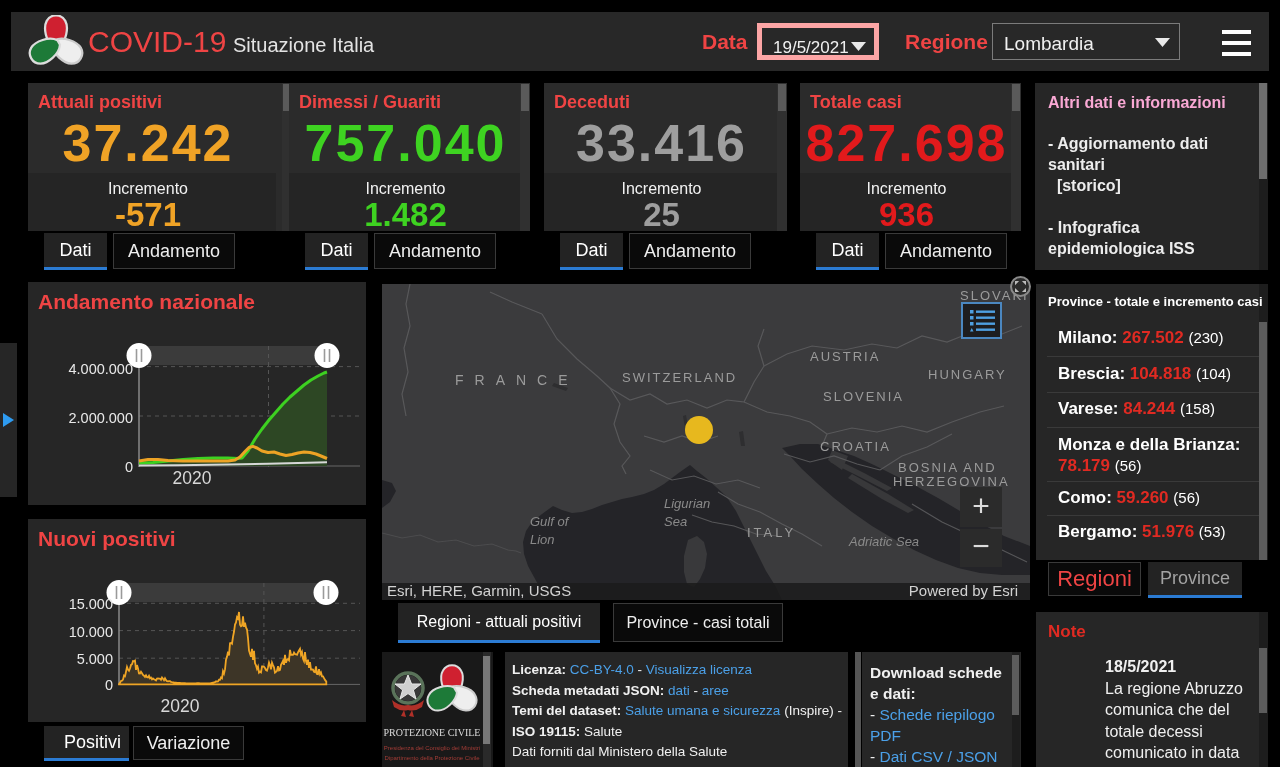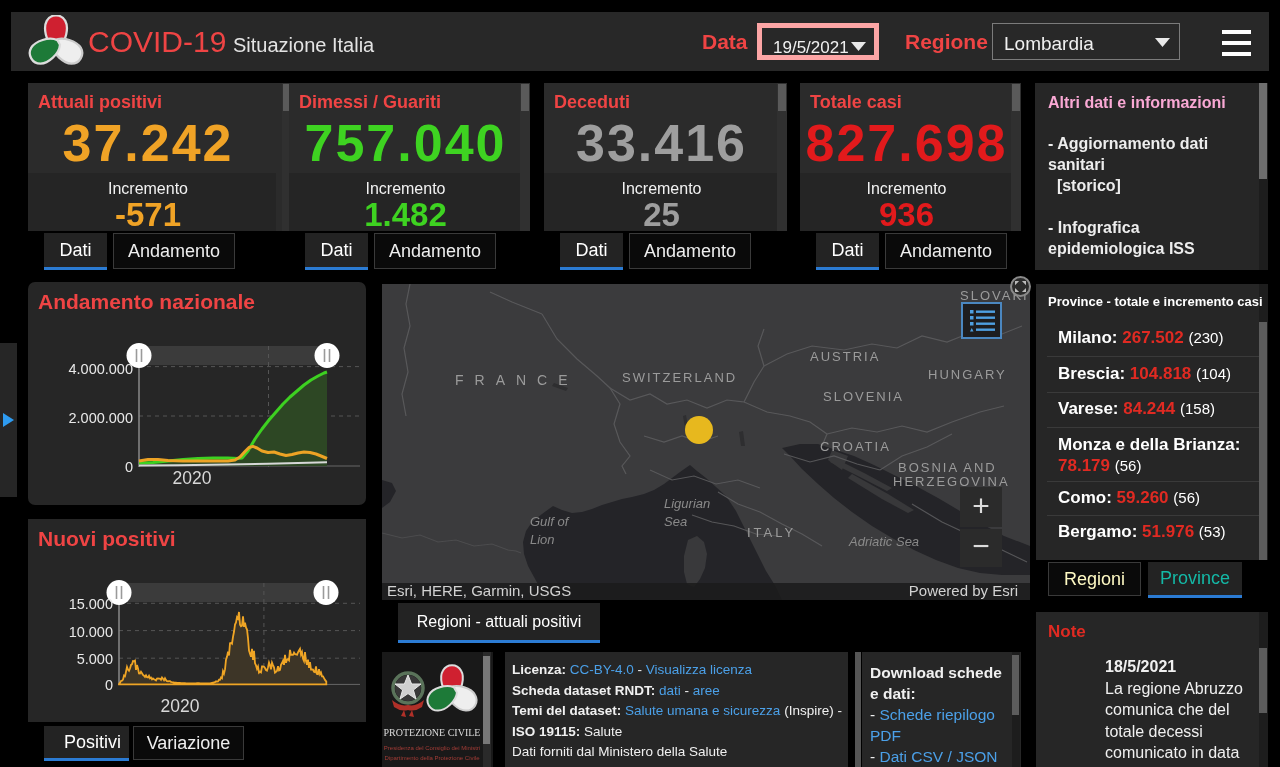--- a/index.html
+++ b/index.html
@@ -109,21 +109,21 @@
     <span class="abs" style="left:13px;top:11px;font-size:16px;font-weight:bold;color:#f9a8d4;">Altri dati e informazioni</span>
     <div class="abs" style="left:13px;top:50px;width:200px;font-size:16px;font-weight:bold;color:#ededed;line-height:21px;">- Aggiornamento dati sanitari<br>&nbsp;&nbsp;[storico]<br><br>- Infografica epidemiologica ISS</div>
   </div>
 
   <div class="panel" style="left:0;top:343px;width:17px;height:154px;background:#262626;">
     <svg class="abs" style="left:3px;top:70px;" width="11" height="14" viewBox="0 0 11 14">
         <path d="M0,0 L11,7 L0,14 Z" fill="#2e9bf0"></path>
       </svg>
   </div>
 
-  <div class="panel" style="left:28px;top:282px;width:338px;height:223px;background:#262626;border-radius:7px;">
+  <div class="panel" style="left:28px;top:282px;width:338px;height:223px;background:#262626;">
     <span class="abs wht" style="left:10px;top:8px;font-size:21px;font-weight:bold;">Andamento nazionale</span>
     <svg class="abs" style="left:0;top:0;" width="338" height="223" viewBox="0 0 338 223">
 
       <rect x="111" y="64" width="188" height="19" fill="#3b3b3b"></rect>
 
       <line x1="111" y1="84.6" x2="332" y2="84.6" stroke="#555" stroke-width="1" stroke-dasharray="4,4"></line>
       <line x1="111" y1="134" x2="332" y2="134" stroke="#555" stroke-width="1" stroke-dasharray="4,4"></line>
       <line x1="240.5" y1="64" x2="240.5" y2="185" stroke="#555" stroke-width="1" stroke-dasharray="4,4"></line>
       <line x1="111" y1="64" x2="111" y2="185" stroke="#8a8a8a" stroke-width="1.5"></line>
       <line x1="111" y1="184" x2="332" y2="184" stroke="#666" stroke-width="1"></line>
@@ -264,20 +264,21 @@
         <g fill="#bbb">
           <path d="M0,0 L4.5,0 L0,4.5 Z"></path>
           <path d="M12,0 L12,4.5 L7.5,0 Z"></path>
           <path d="M0,12 L0,7.5 L4.5,12 Z"></path>
           <path d="M12,12 L7.5,12 L12,7.5 Z"></path>
         </g>
       </svg>
   </div>
 
   <div class="abs" style="left:398px;top:603px;width:202px;height:37px;background:#232323;text-align:center;"><span style="font-size:16px;color:#fff;line-height:37px;">Regioni - attuali positivi</span><div class="abs" style="left:0;bottom:-3px;width:202px;height:3px;background:#2b7bd3;"></div></div>
+  <div class="abs" style="left:613px;top:603px;width:170px;height:39px;background:#0a0a0a;border:1px solid #3a3a3a;text-align:center;"><span style="font-size:16px;color:#eee;line-height:37px;">Province - casi totali</span></div>
 
   <div class="panel" style="left:382px;top:652px;width:111px;height:115px;background:#191919;">
     <svg class="abs" style="left:0;top:0;" width="111" height="115" viewBox="0 0 111 115">
 
       <g transform="translate(26,36)">
         <circle cx="0" cy="0" r="15" fill="none" stroke="#5a735a" stroke-width="3.5"></circle>
         <circle cx="0" cy="0" r="13" fill="#383838"></circle>
         <path d="M0,-13 L3.6,-4 L13,-4 L5.4,2 L8,11 L0,5.6 L-8,11 L-5.4,2 L-13,-4 L-3.6,-4 Z" fill="#cfcfcf" stroke="#e8e8e8" stroke-width="1"></path>
         <path d="M-16,12 Q-8,19 0,17 Q8,19 16,12 L14,19 Q7,24 0,22 Q-7,24 -14,19 Z" fill="#b03028"></path>
         <path d="M-4,22 L-2,29 L-7,28 Z" fill="#b03028"></path>
@@ -299,21 +300,21 @@
       <text x="50" y="98" font-size="6" fill="#a33c36" text-anchor="middle" font-family="Liberation Sans">Presidenza del Consiglio dei Ministri</text>
       <text x="50" y="108" font-size="6" fill="#a33c36" text-anchor="middle" font-family="Liberation Sans">Dipartimento della Protezione Civile</text>
     </svg>
     <div class="abs" style="right:2px;top:0;width:8px;height:115px;background:#2a2a2a;"></div>
     <div class="abs" style="right:3px;top:4px;width:7px;height:88px;background:#787878;"></div>
   </div>
 
   <div class="panel" style="left:505px;top:652px;width:343px;height:115px;background:#262626;">
     <div style="position:absolute;left:7px;top:8px;width:345px;font-size:13.5px;line-height:20.5px;color:#f0f0f0;white-space:nowrap;">
       <div><b>Licenza:</b> <span style="color:#4ba0e8;">CC-BY-4.0</span> - <span style="color:#4ba0e8;">Visualizza licenza</span></div>
-      <div><b>Scheda dataset RNDT:</b> <span style="color:#4ba0e8;">dati</span> - <span style="color:#4ba0e8;">aree</span></div>
+      <div><b>Scheda metadati JSON:</b> <span style="color:#4ba0e8;">dati</span> - <span style="color:#4ba0e8;">aree</span></div>
       <div><b>Temi del dataset:</b> <span style="color:#4ba0e8;">Salute umana e sicurezza</span> (Inspire) -</div>
       <div><b>ISO 19115:</b> Salute</div>
       <div style="">Dati forniti dal Ministero della Salute</div>
     </div>
   </div>
   <div class="abs" style="left:855px;top:652px;width:6px;height:115px;background:#555;"></div>
   <div class="panel" style="left:862px;top:652px;width:159px;height:115px;background:#262626;">
     <div style="position:absolute;left:8px;top:10px;width:140px;font-size:15.5px;line-height:21px;color:#f0f0f0;">
       <div style="font-weight:bold;">Download schede e dati:</div>
       <div>- <span style="color:#4ba0e8;">Schede riepilogo PDF</span></div>
@@ -333,22 +334,22 @@
     <div class="abs" style="left:11px;top:108px;width:212px;border-top:1px solid #3a3a3a;"></div>
     <div class="abs" style="left:22px;top:115px;width:198px;font-size:17px;color:#fff;white-space:nowrap;"><b>Varese:</b> <span style="color:#e02a22;font-weight:bold;">84.244</span> <span style="font-size:15px;">(158)</span></div>
     <div class="abs" style="left:11px;top:143px;width:212px;border-top:1px solid #3a3a3a;"></div>
     <div class="abs" style="left:22px;top:150px;width:198px;font-size:17px;color:#fff;line-height:21px;"><b>Monza e della Brianza:</b><br><span style="color:#e02a22;font-weight:bold;">78.179</span> <span style="font-size:15px;">(56)</span></div>
     <div class="abs" style="left:11px;top:197px;width:212px;border-top:1px solid #3a3a3a;"></div>
     <div class="abs" style="left:22px;top:204px;width:198px;font-size:17px;color:#fff;white-space:nowrap;"><b>Como:</b> <span style="color:#e02a22;font-weight:bold;">59.260</span> <span style="font-size:15px;">(56)</span></div>
     <div class="abs" style="left:11px;top:231px;width:212px;border-top:1px solid #3a3a3a;"></div>
     <div class="abs" style="left:22px;top:238px;width:198px;font-size:17px;color:#fff;white-space:nowrap;"><b>Bergamo:</b> <span style="color:#e02a22;font-weight:bold;">51.976</span> <span style="font-size:15px;">(53)</span></div>
   </div>
 
-  <div class="abs" style="left:1048px;top:562px;width:93px;height:34px;background:#0a0a0a;border:1px solid #3a3a3a;text-align:center;"><span style="font-size:18px;color:#fef9c3;line-height:32px;">Regioni</span></div>
-  <div class="abs" style="left:1148px;top:562px;width:94px;height:33px;background:#232323;text-align:center;"><span style="font-size:18px;color:#14b8a6;line-height:33px;">Province</span><div class="abs" style="left:0;bottom:-3px;width:94px;height:3px;background:#2b7bd3;"></div></div>
+  <div class="abs" style="left:1048px;top:562px;width:93px;height:34px;background:#0a0a0a;border:1px solid #3a3a3a;text-align:center;"><span style="font-size:22px;color:#ef4444;line-height:32px;">Regioni</span></div>
+  <div class="abs" style="left:1148px;top:562px;width:94px;height:33px;background:#232323;text-align:center;"><span style="font-size:18px;color:#a3a3a3;line-height:33px;">Province</span><div class="abs" style="left:0;bottom:-3px;width:94px;height:3px;background:#2b7bd3;"></div></div>
 
   <div class="panel" style="left:1036px;top:612px;width:232px;height:155px;background:#262626;">
     <div class="abs" style="right:0;top:0;width:9px;height:155px;background:#1d1d1d;"></div>
     <div class="abs" style="right:1px;top:36px;width:8px;height:65px;background:#5c5c5c;"></div>
     <span class="abs" style="left:12px;top:10px;font-size:17px;font-weight:bold;color:#e02a22;">Note</span>
     <div class="abs" style="left:69px;top:44px;width:150px;font-size:16px;color:#f0f0f0;line-height:21.5px;">
       <b>18/5/2021</b><br>La regione Abruzzo comunica che del totale decessi comunicato in data
     </div>
   </div>
 

